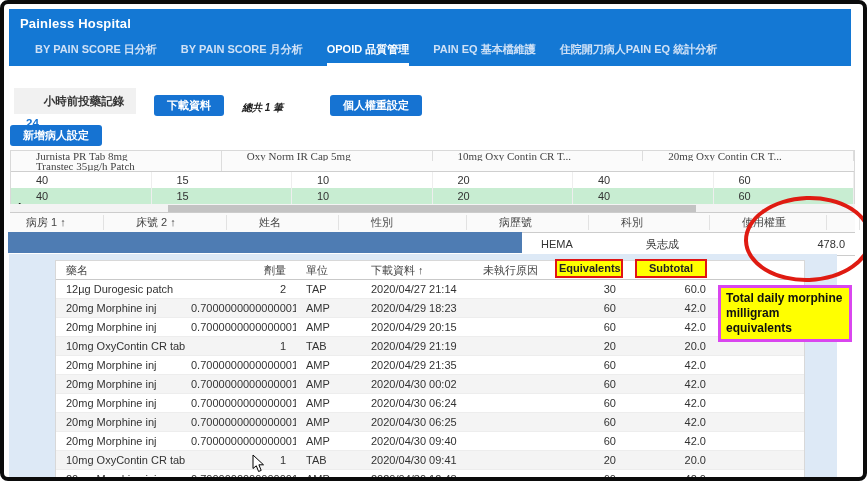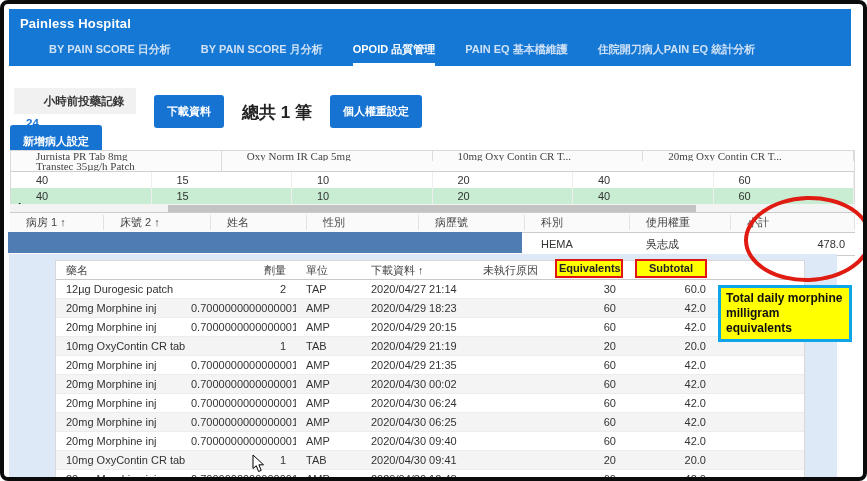--- a/index.html
+++ b/index.html
@@ -2,50 +2,50 @@
 <html><head>
 <meta charset="utf-8">
 <style>
   html,body{margin:0;padding:0;background:#fff;}
   .frame{position:relative;width:867px;height:481px;box-sizing:border-box;border:4px solid #0b0b0b;
          border-radius:8px;background:#fff;overflow:hidden;
          font-family:"Liberation Sans","DejaVu Sans",sans-serif;color:#333;}
   
   .appbar{position:absolute;left:5px;top:5px;width:842px;height:57px;background:#1478d4;}
   .app-title{position:absolute;left:11px;top:7px;color:#fff;font-size:13px;font-weight:bold;letter-spacing:.2px;}
-  .tabs{position:absolute;left:40px;bottom:0;display:flex;gap:30px;}
+  .tabs{position:absolute;left:26px;bottom:0;display:flex;gap:24px;}
   .tab{color:#cfe1f6;font-size:11px;font-weight:bold;padding-bottom:9px;white-space:nowrap;cursor:pointer;}
   .tab.active{color:#fff;border-bottom:3px solid #fff;padding-bottom:6px;}
   
   .badge24{position:absolute;left:10px;top:84px;height:26px;background:#f1f1f1;display:flex;align-items:center;
            padding:0 12px;font-size:11.5px;font-weight:bold;color:#333;}
   .badge24 .num{color:#1673d2;margin-right:5px;margin-top:44px;}
-  .btn{position:absolute;height:33px;background:#1673d2;color:#fff;font-size:11px;font-weight:bold;border:none;
+  .btn{position:absolute;height:21px;background:#1673d2;color:#fff;font-size:11px;font-weight:bold;border:none;
        border-radius:3px;padding:0 13px;cursor:pointer;font-family:inherit;}
   #btn-download{left:150px;top:91px;}
-  #total-count{position:absolute;left:238px;top:97px;font-size:17px;font-weight:bold;color:#222;}
+  #total-count{position:absolute;left:238px;top:97px;font-size:10px;font-weight:bold;color:#222;font-style:italic;}
   #btn-weight{left:326px;top:91px;}
   #btn-add{left:6px;top:121px;}
   
   .cell{overflow:hidden;white-space:nowrap;}
   
   #t1{position:absolute;left:6px;top:146px;width:845px;font-size:11px;border:1px solid #d9d9d9;border-bottom:none;box-sizing:border-box;}
   #t1-head{display:grid;grid-template-columns:repeat(4,1fr);height:20px;background:#fbfbfb;
            border-bottom:1px solid #cfcfcf;font-family:Liberation Serif, serif;}
   #t1-head .cell{display:flex;align-items:center;padding-left:25px;border-right:1px solid #ddd;color:#444;}
   #t1-body .trow{display:grid;grid-template-columns:repeat(6,1fr);height:16px;background:#fff;}
   #t1-body .trow.green{background:#c8edd2;}
   #t1-body .cell{display:flex;align-items:center;padding-left:25px;border-right:1px solid #eee;}
   #t1-scroll{position:absolute;left:6px;top:200px;width:845px;height:9px;background:#f3f3f3;}
   #t1-thumb{position:absolute;left:158px;top:1px;width:528px;height:7px;background:#c3c3c3;}
   #scroll-left{position:absolute;left:13px;top:194px;font-size:13px;font-weight:bold;color:#222;line-height:13px;cursor:pointer;}
   
   #t2{position:absolute;left:6px;top:208px;width:845px;font-size:11px;}
   #t2-head,#t2-row{display:grid;grid-template-columns:94px 107px 96px 112px 106px 105px 101px 1fr;}
-  #t2-head{height:19px;background:#fafafa;border-top:1px solid #ccc;border-bottom:1px solid #ccc;align-items:center;}
+  #t2-head{height:19px;background:#fafafa;border-top:1px solid #ccc;border-bottom:1px solid #ccc;align-items:center;gap:16px;}
   #t2-head .cell{padding-left:16px;border-right:1px solid #e2e2e2;color:#444;}
   #t2-head .cell.p7r{text-align:left;}
   #t2-row{height:22px;background:#fff;border-bottom:1px solid #ccc;align-items:center;}
   #t2-row .cell{padding-left:16px;}
   #t2-row .cell.right{text-align:right;padding-right:10px;padding-left:0;}
   #redact{position:absolute;left:4px;top:228px;width:514px;height:21px;background:#4e7cb3;}
   
   #panel3{position:absolute;left:5px;top:250px;width:828px;height:223px;background:#dde9f6;}
   #t3{position:absolute;left:51px;top:256px;width:750px;background:#fff;font-size:11px;
       border:1px solid #d8d8d8;border-bottom:none;box-sizing:border-box;}
@@ -55,21 +55,21 @@
                  border-bottom:1px solid #ededed;align-items:center;background:#fff;}
   #t3-body .trow.alt{background:#f4f4f4;}
   .m0{padding-left:10px;} .m1{text-align:right;padding-right:10px;} .m2{padding-left:10px;}
   .m3{padding-left:12px;} .m4{padding-left:12px;} .m5{text-align:right;padding-right:13px;}
   .m6{text-align:right;padding-right:7px;}
   .hl{background:#ffff00;border:2px solid #e01515;font-weight:bold;color:#222;text-align:center;
       margin:-2px 6px 1px 6px;padding:0 2px;line-height:14px;height:15px;z-index:2;}
   
   #circle{position:absolute;left:740px;top:192px;width:120px;height:78px;border:4px solid #df1b12;
           border-radius:50%;transform:rotate(-2deg);pointer-events:none;}
-  #callout{position:absolute;left:714px;top:281px;width:134px;background:#ffff00;border:3px solid #0ea5e9;
+  #callout{position:absolute;left:714px;top:281px;width:134px;background:#ffff00;border:3px solid #d946ef;
            padding:3px 5px;font-size:12px;font-weight:bold;color:#111;line-height:1.25;box-sizing:border-box;}
   #cursor{position:absolute;left:248px;top:450px;width:13px;height:19px;pointer-events:none;}
 </style>
 </head>
 <body>
 
 <div class="frame">
 
   <header class="appbar">
     <div class="app-title">Painless Hospital</div>

